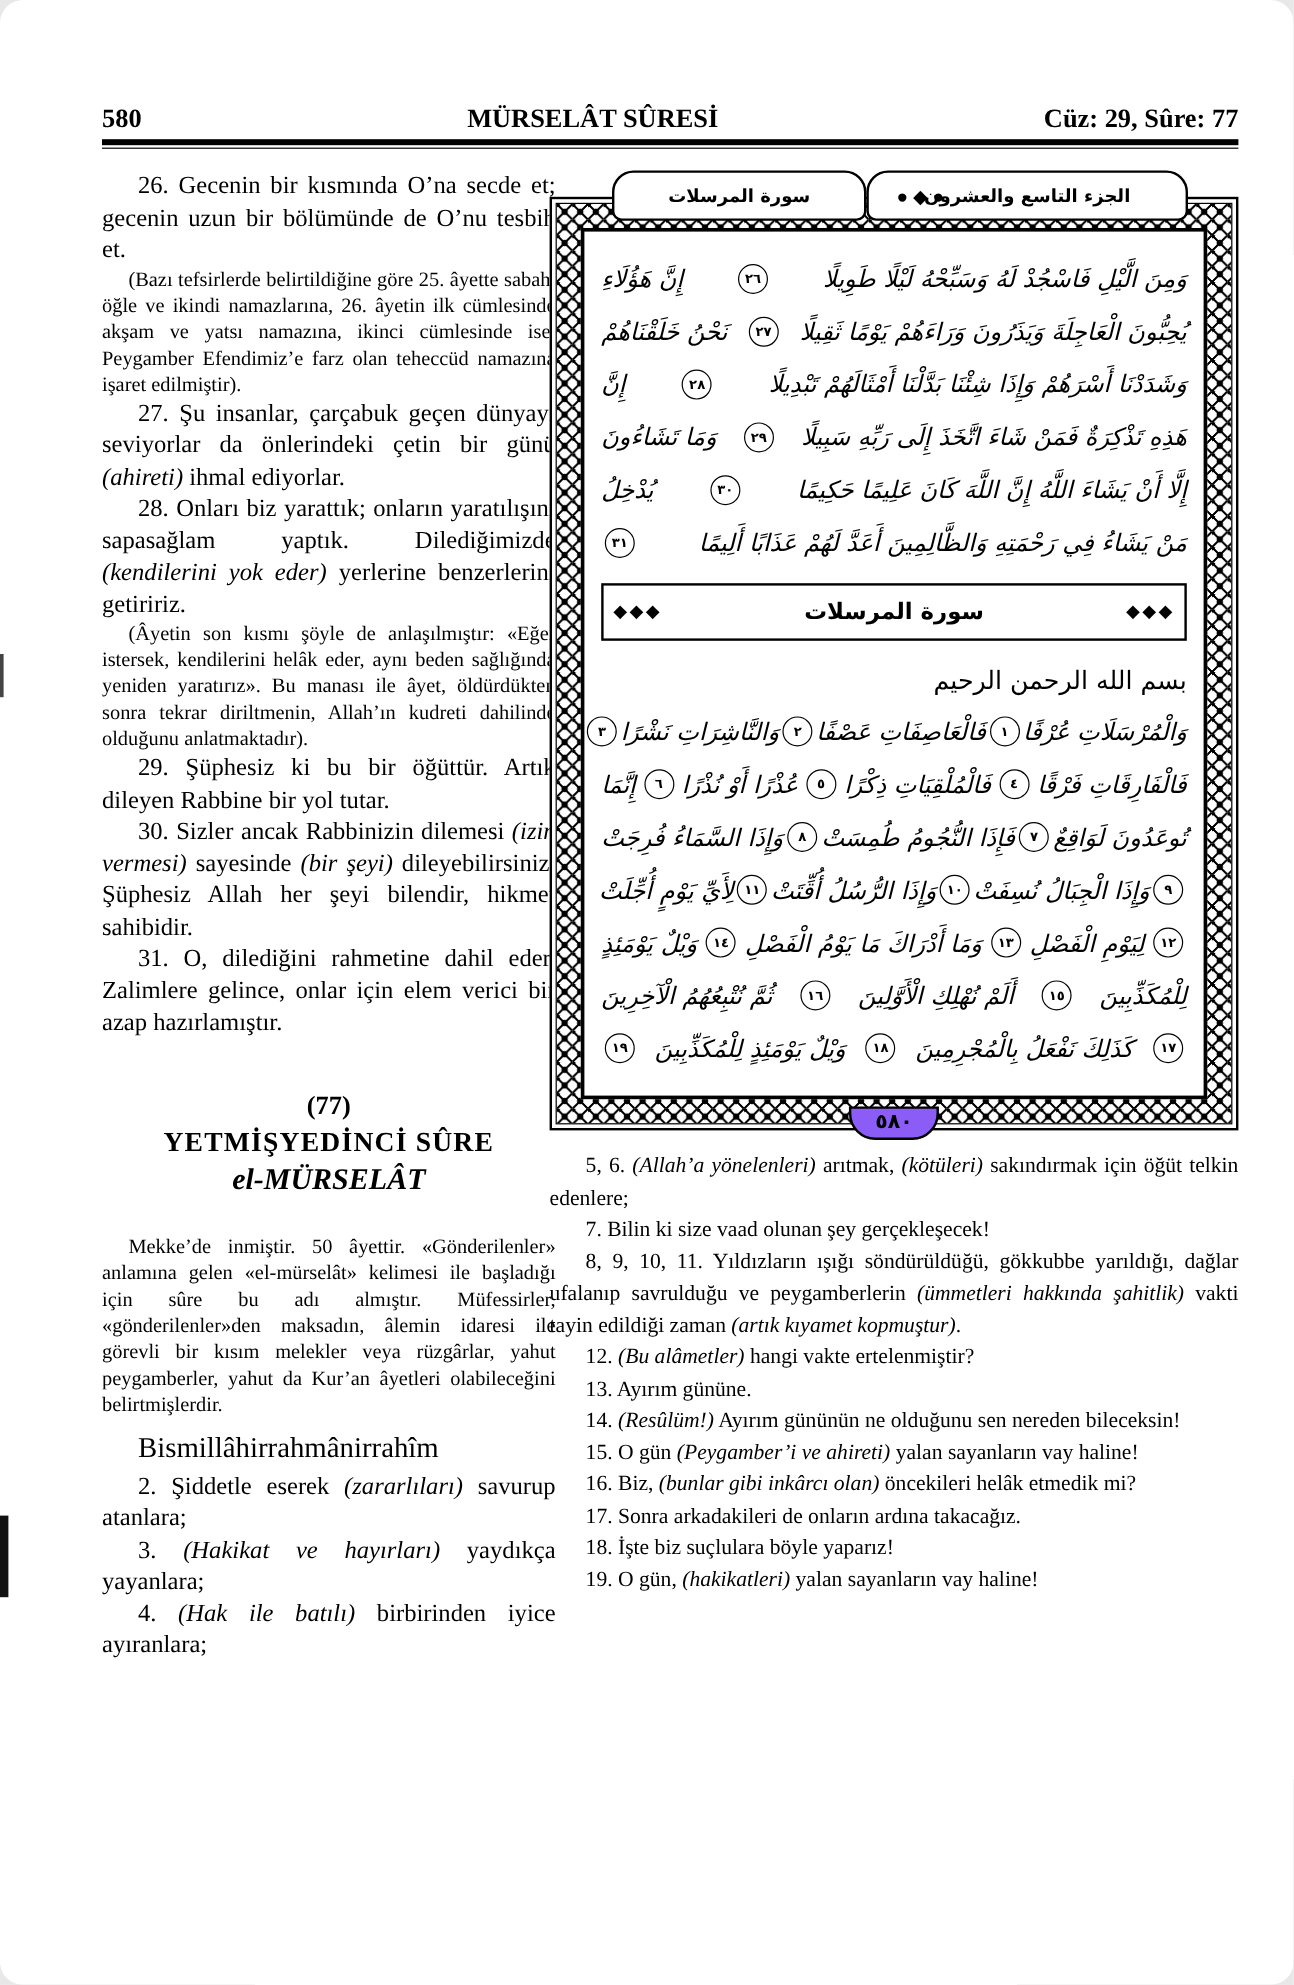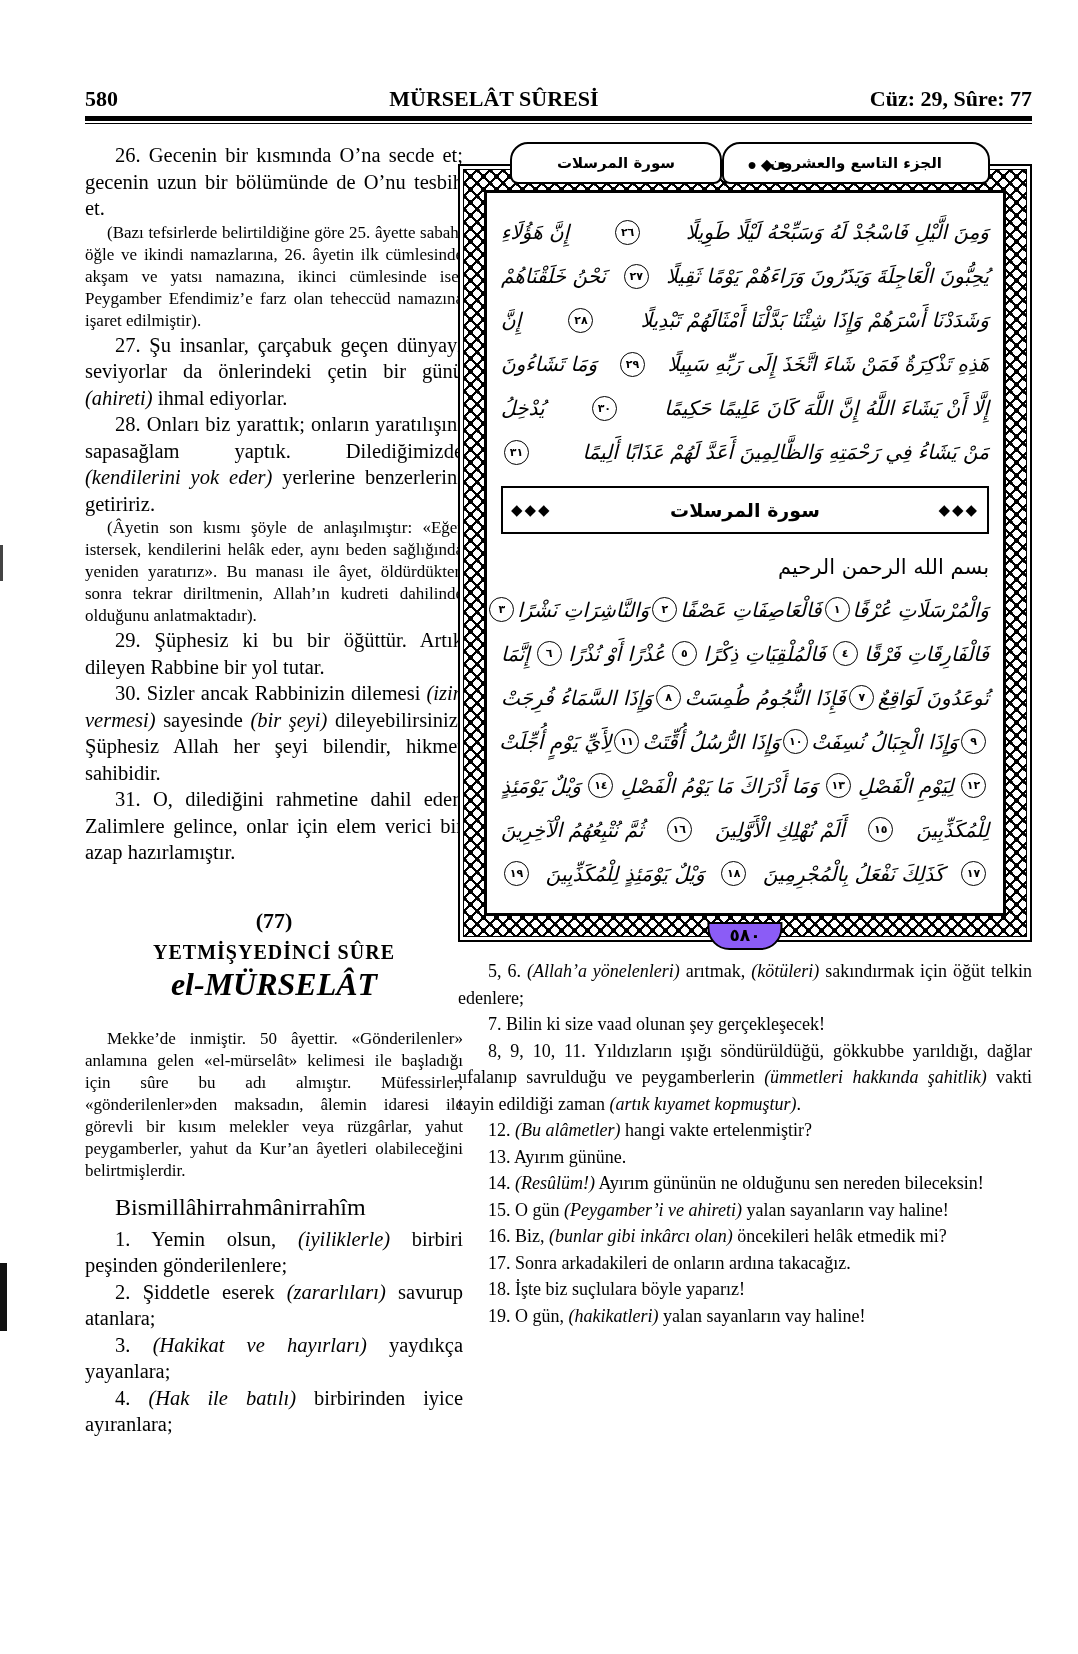--- a/index.html
+++ b/index.html
@@ -1,35 +1,35 @@
 <!DOCTYPE html>
 <html lang="tr"><head>
 <meta charset="utf-8">
 <style>
   html,body{margin:0;padding:0;background:#e8e8e8;}
   .page{position:relative;width:1078px;height:1654px;background:#ffffff;
-        font-family:"Liberation Serif",serif;color:#000;overflow:hidden;margin:0 auto;}
+        font-family:"Liberation Serif",serif;color:#000;overflow:hidden;margin:0 auto;border-radius:19px;}
   
   .header{position:absolute;left:85px;top:86px;width:947px;display:flex;
           justify-content:space-between;align-items:baseline;
           font-weight:bold;font-size:22px;}
   .rule{position:absolute;left:85px;top:116px;width:947px;height:8px;
         border-top:5px solid #000;border-bottom:1px solid #000;box-sizing:border-box;}
   
   .left-col{position:absolute;left:85px;top:142px;width:378px;
             font-size:20.5px;line-height:26.5px;text-align:justify;}
   .right-col{position:absolute;left:458px;top:142px;width:574px;}
   p.verse{margin:0;text-indent:30px;}
   p.note{margin:0;font-size:17px;line-height:22px;text-indent:22px;}
   p.bismillah{margin:8px 0 2px;font-size:24px;line-height:34px;text-indent:30px;text-align:left;}
   .it{font-style:italic;}
   .surah-heading{text-align:center;margin:40px 0 28px;text-indent:0;}
   .sh-num{font-weight:bold;font-size:22px;line-height:30px;}
-  .sh-caps{font-weight:bold;font-size:20px;line-height:32px;letter-spacing:1px;}
-  .sh-ital{font-weight:bold;font-style:italic;font-size:32px;line-height:32px;}
+  .sh-caps{font-weight:bold;font-size:23px;line-height:32px;letter-spacing:1px;}
+  .sh-ital{font-weight:bold;font-style:italic;font-size:25px;line-height:32px;}
   
   .quran-panel{position:relative;width:574px;height:800px;margin-bottom:16px;box-sizing:border-box;}
   .q-outer{position:absolute;left:0;right:0;top:22px;bottom:0;border:2px solid #000;
            background:#fff;padding:3px;box-sizing:border-box;}
   .q-bandframe{height:100%;border:1px solid #000;padding:20px;box-sizing:border-box;
         background-color:#fff;
         background-image:
           radial-gradient(circle at 50% 50%, #000 2.4px, transparent 3px),
           radial-gradient(circle at 0 0, #000 2.4px, transparent 3px),
           linear-gradient(45deg, transparent 46%, #000 46% 54%, transparent 54%),
@@ -86,21 +86,20 @@
       <p class="verse"><span>29. Şüphesiz ki bu bir öğüttür. Artık dileyen Rabbine bir yol tutar.</span></p>
       <p class="verse"><span>30. Sizler ancak Rabbinizin dilemesi </span><span class="it">(izin vermesi)</span><span> sayesinde </span><span class="it">(bir şeyi)</span><span> dileyebilirsiniz. Şüphesiz Allah her şeyi bilendir, hikmet sahibidir.</span></p>
       <p class="verse"><span>31. O, dilediğini rahmetine dahil eder. Zalimlere gelince, onlar için elem verici bir azap hazırlamıştır.</span></p>
       <div class="surah-heading">
         <div class="sh-num">(77)</div>
         <div class="sh-caps">YETMİŞYEDİNCİ SÛRE</div>
         <div class="sh-ital">el-MÜRSELÂT</div>
       </div>
       <p class="note"><span>Mekke’de inmiştir. 50 âyettir. «Gönderilenler» anlamına gelen «el-mürselât» kelimesi ile başladığı için sûre bu adı almıştır. Müfessirler, «gönderilenler»den maksadın, âlemin idaresi ile görevli bir kısım melekler veya rüzgârlar, yahut peygamberler, yahut da Kur’an âyetleri olabileceğini belirtmişlerdir.</span></p>
       <p class="bismillah"><span>Bismillâhirrahmânirrahîm</span></p>
-      <p class="verse"><span>1. Yemin olsun, </span><span class="it">(iyiliklerle)</span><span> birbiri peşinden gönderilenlere;</span></p>
       <p class="verse"><span>2. Şiddetle eserek </span><span class="it">(zararlıları)</span><span> savurup atanlara;</span></p>
       <p class="verse"><span>3. </span><span class="it">(Hakikat ve hayırları)</span><span> yaydıkça yayanlara;</span></p>
       <p class="verse"><span>4. </span><span class="it">(Hak ile batılı)</span><span> birbirinden iyice ayıranlara;</span></p>
     </div>
 
   <div class="right-col">
     <div class="quran-panel">
       <div class="q-tab juz">الجزء التاسع والعشرون</div>
       <div class="q-tab surah">سورة المرسلات</div>
       <div class="q-tab-ornament">● ◆ ●</div>

